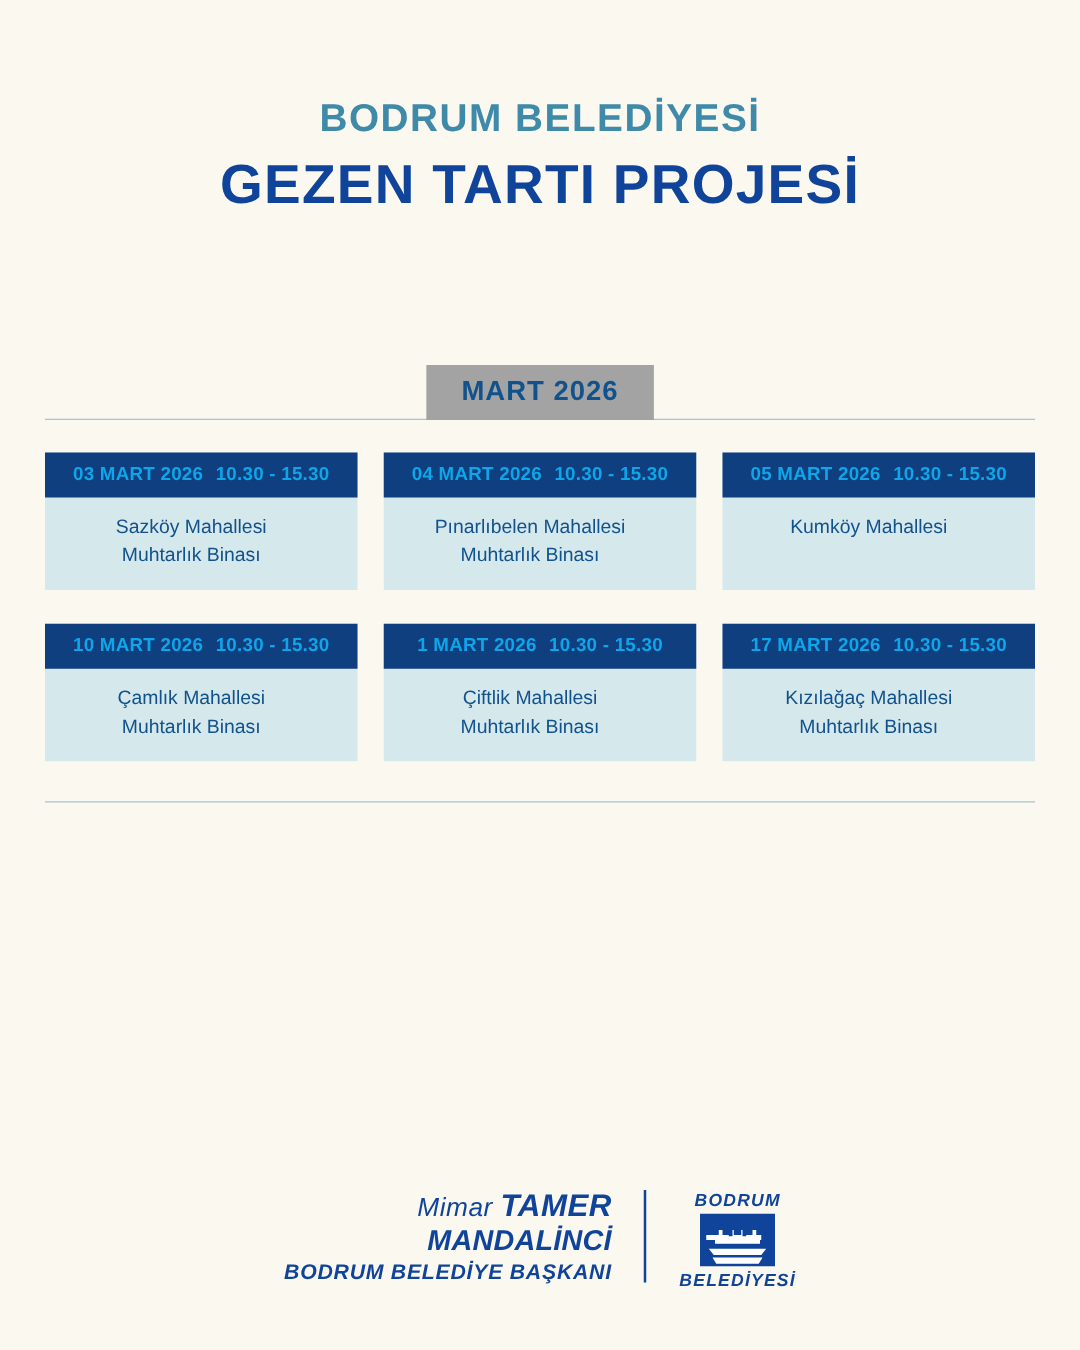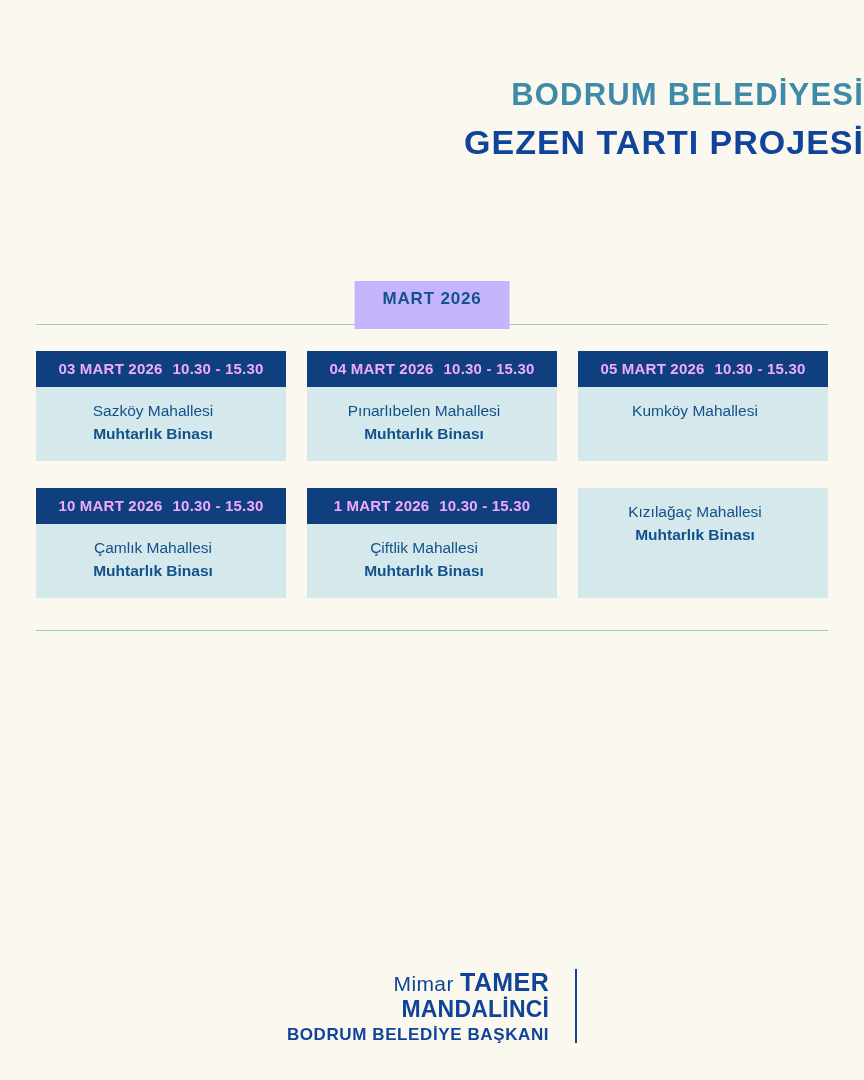--- a/index.html
+++ b/index.html
@@ -19,31 +19,31 @@
   .page {
     width: 864px;
     height: 1080px;
     position: relative;
     box-sizing: border-box;
   }
 
   
   .header {
     padding-top: 78px;
-    text-align: right;
+    text-align: center;
   }
   .header-sub {
     font-size: 31px;
     font-weight: bold;
     letter-spacing: 1.2px;
     color: #3f8aa8;
     line-height: 1.1;
   }
   .header-title {
-    font-size: 34px;
+    font-size: 44px;
     font-weight: bold;
     letter-spacing: 1.0px;
     color: #10449a;
     margin-top: 12px;
     line-height: 1.1;
   }
 
   
   .month-wrap {
     margin-top: 120px;
@@ -56,45 +56,45 @@
     right: 36px;
     top: 43px;
     height: 1px;
     background: #9fc6d6;
   }
   .month-chip {
     position: absolute;
     left: 50%;
     transform: translateX(-50%);
     top: 0;
-    background: #c4b5fd;
+    background: #a3a3a3;
     color: #12528c;
-    font-size: 17px;
+    font-size: 22px;
     font-weight: bold;
     letter-spacing: 0.8px;
-    padding: 8px 28px 20px 28px;
+    padding: 8px 28px 10px 28px;
     box-sizing: border-box;
   }
 
   
   .grid {
     margin-top: 26px;
     padding: 0 36px;
     display: grid;
     grid-template-columns: repeat(3, 1fr);
     column-gap: 21px;
     row-gap: 27px;
     box-sizing: border-box;
   }
   .card {
     background: #d5e8ec;
   }
   .card-head {
     background: #0f3f7e;
-    color: #f0abfc;
+    color: #0ea5e9;
     text-align: center;
     font-size: 15px;
     font-weight: bold;
     letter-spacing: 0.2px;
     padding: 9px 6px 10px 6px;
     white-space: nowrap;
   }
   .card-head .sep {
     display: inline-block;
     width: 10px;
@@ -102,38 +102,39 @@
   .card-body {
     text-align: center;
     padding: 13px 24px 16px 8px;
     color: #12528c;
   }
   .card-line {
     font-size: 15.5px;
     line-height: 1.45;
   }
   .card-line.bold {
-    font-weight: bold;
+    font-weight: normal;
   }
 
   .bottom-rule {
     margin: 32px 36px 0 36px;
     height: 1px;
     background: #9fc6d6;
   }
 
   
   .footer {
     position: absolute;
     left: 0;
     right: 0;
-    bottom: 36px;
+    bottom: 48px;
     display: flex;
     justify-content: center;
     align-items: flex-start;
+    font-style: italic;
   }
   .mayor {
     text-align: right;
     color: #10449a;
     padding-right: 26px;
     line-height: 1.05;
   }
   .mayor .l1 {
     font-size: 21px;
     letter-spacing: 0.4px;
@@ -242,20 +243,23 @@
       <div class="card-head">
         <span>1 MART 2026</span><span class="sep"></span><span>10.30 - 15.30</span>
       </div>
       <div class="card-body">
         <div class="card-line">Çiftlik Mahallesi</div>
         <div class="card-line bold">Muhtarlık Binası</div>
       </div>
     </div>
 
     <div class="card">
+      <div class="card-head">
+        <span>17 MART 2026</span><span class="sep"></span><span>10.30 - 15.30</span>
+      </div>
       <div class="card-body">
         <div class="card-line">Kızılağaç Mahallesi</div>
         <div class="card-line bold">Muhtarlık Binası</div>
       </div>
     </div>
 
   </div>
 
   <div class="bottom-rule"></div>
 
@@ -264,15 +268,34 @@
       <div class="l1">
         <span>Mimar</span>
         <b>TAMER</b>
       </div>
       <div class="l2">MANDALİNCİ</div>
       <div class="l3">BODRUM BELEDİYE BAŞKANI</div>
     </div>
 
     <div class="divider"></div>
 
+    <div class="logo">
+      <div class="logo-top">BODRUM</div>
+      <div class="logo-mark">
+        <svg viewBox="0 0 62 44" width="62" height="44" aria-hidden="true">
+          <rect x="1" y="1" width="60" height="42" fill="#10449a"></rect>
+          <g fill="#ffffff">
+            <path d="M10 18 h6 v-4 h3 v4 h6 v-4 h3 v4 h6 v-4 h3 v4 h6 v-4 h3 v4 h4 v4 H6 v-4 z"></path>
+            <rect x="13" y="22" width="36" height="3"></rect>
+            <path d="M8 29 h46 l-4 5 H12 z"></path>
+            <path d="M11 36 h40 l-3 5 H14 z"></path>
+          </g>
+          <g fill="#10449a">
+            <rect x="24" y="14" width="3" height="5"></rect>
+            <rect x="35" y="14" width="3" height="5"></rect>
+          </g>
+        </svg>
+      </div>
+      <div class="logo-bottom">BELEDİYESİ</div>
+    </div>
   </div>
 
 </div>
 
 </body></html>

